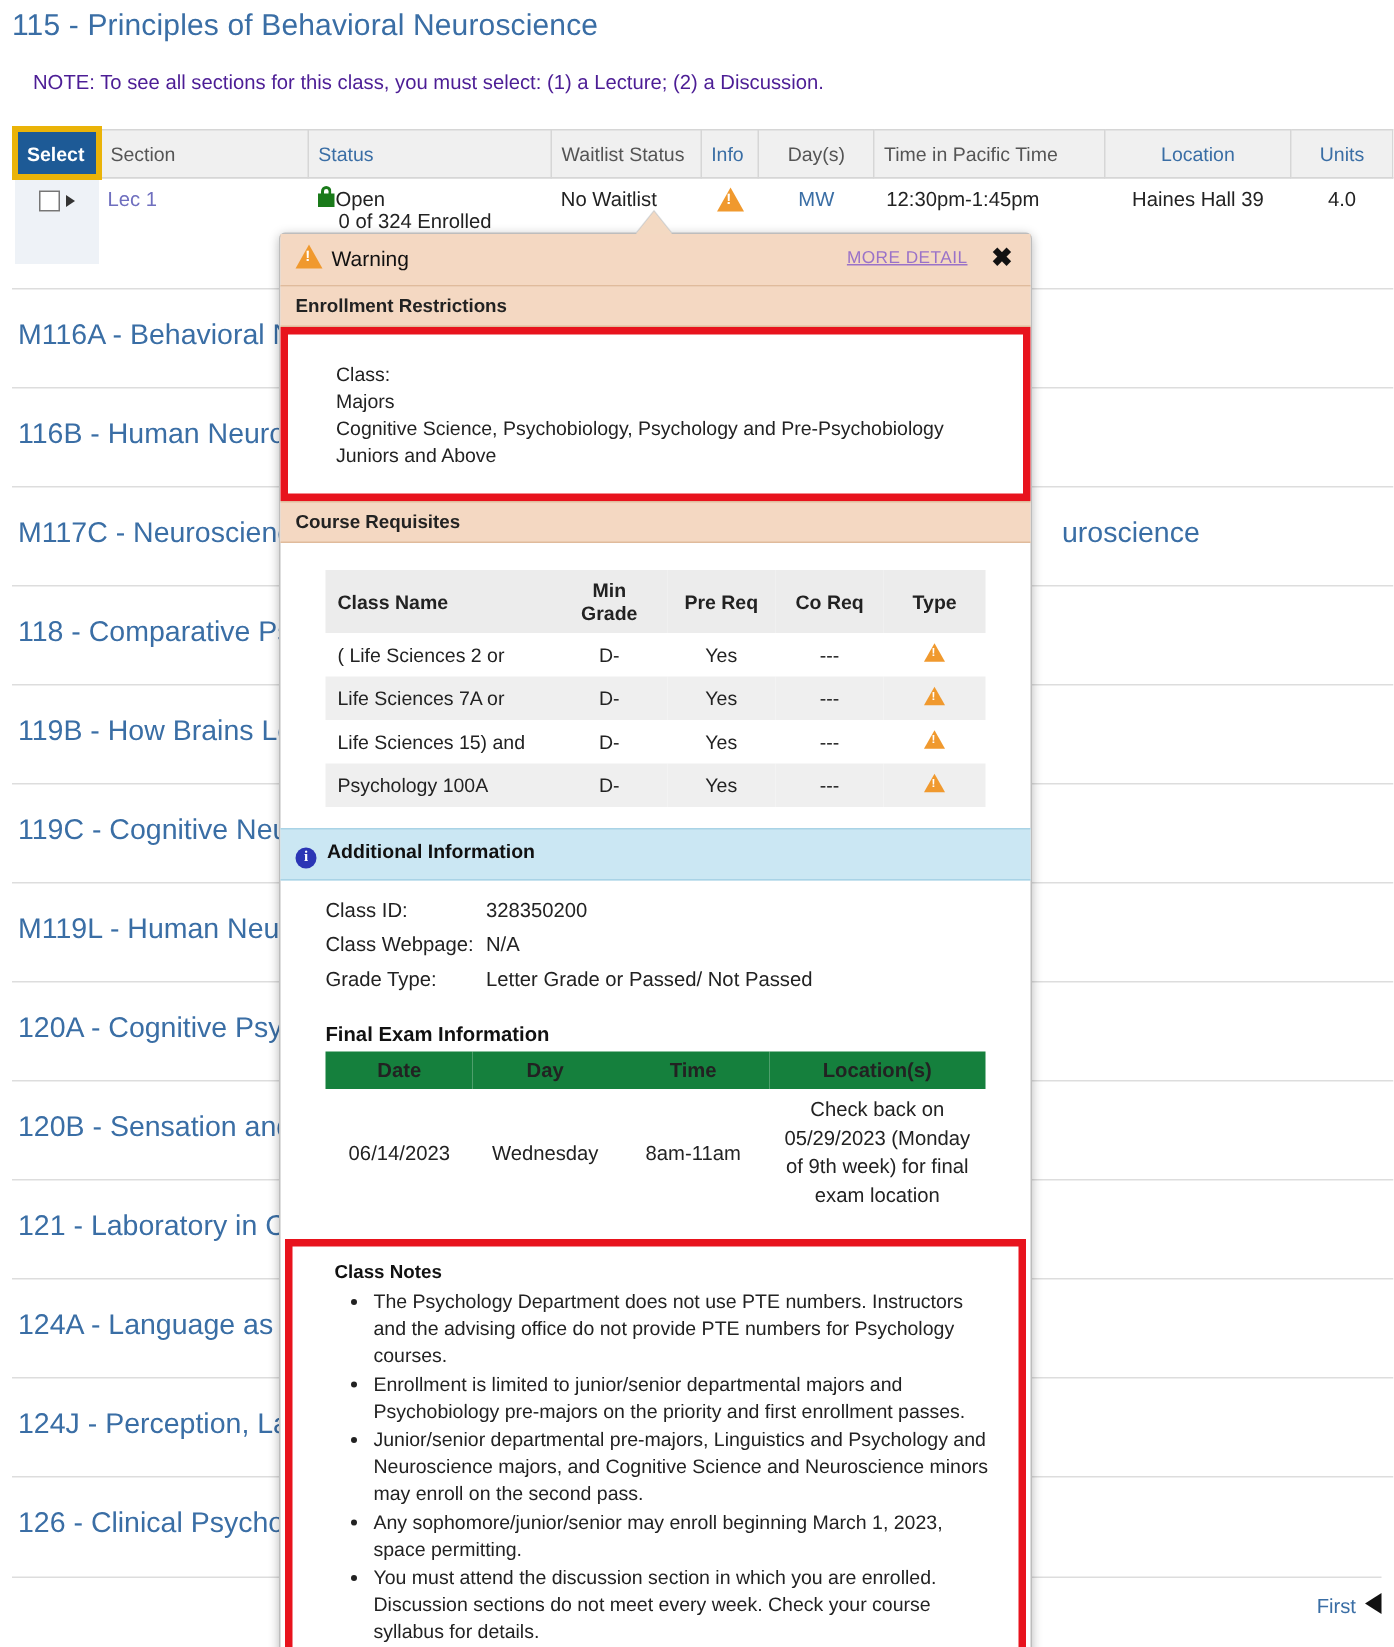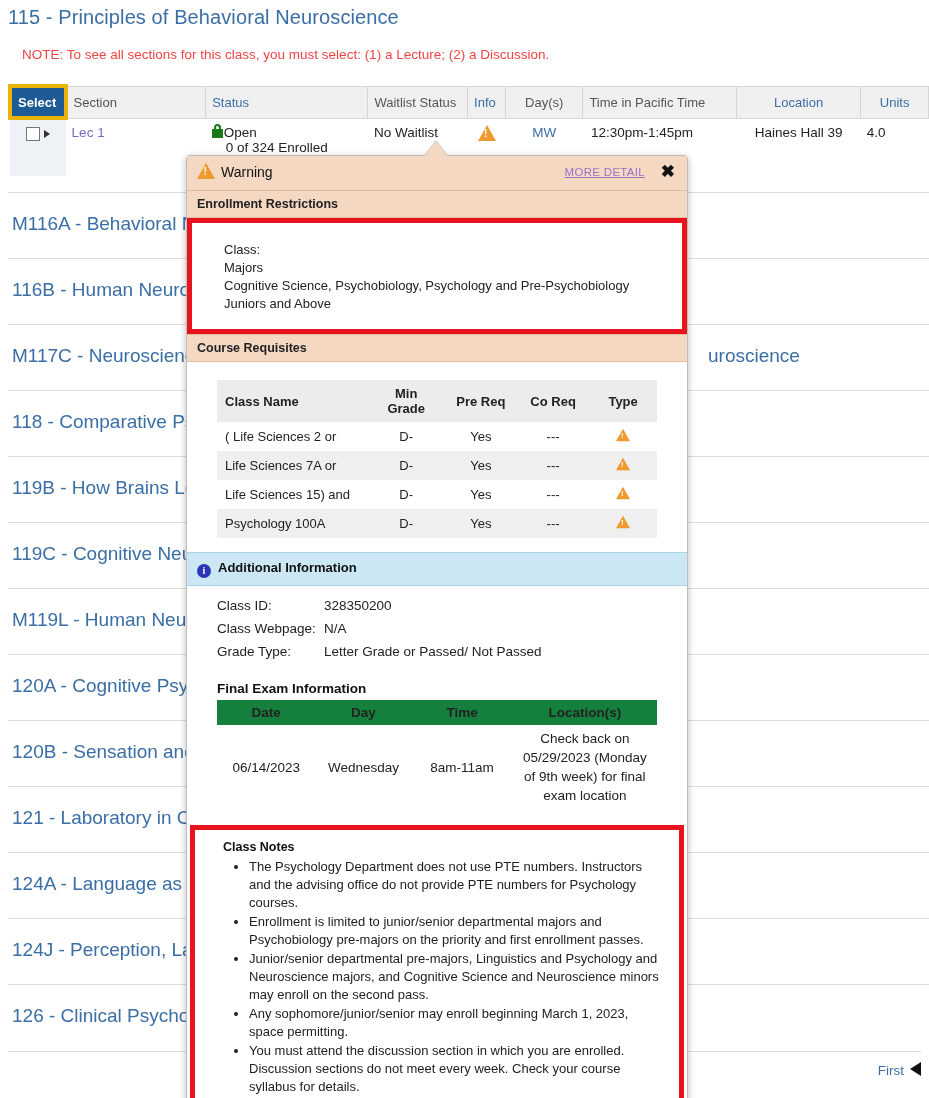--- a/index.html
+++ b/index.html
@@ -11,21 +11,21 @@
   }
 
   
   #page-title{
     position:absolute;left:8px;top:6px;
     font-size:20px;color:#3a6ea5;font-weight:400;
     letter-spacing:.1px;
   }
   #note-line{
     position:absolute;left:22px;top:47px;
-    font-size:13.5px;color:#ef4444;
+    font-size:13.5px;color:#4c1d95;
   }
 
   
   #sections-table{
     position:absolute;left:8px;top:84px;width:921px;
     border-collapse:collapse;
   }
   #sections-table th{
     font-weight:400;font-size:13px;color:#555;
     background:#f0f0f0;border:1px solid #d6d6d6;
@@ -196,21 +196,21 @@
       </td>
       <td>No Waitlist</td>
       <td style="text-align:center">
         <span class="warn-tri"></span>
       </td>
       <td style="text-align:center">
         <span class="mwlink">MW</span>
       </td>
       <td style="text-align:left;padding-left:8px">12:30pm-1:45pm</td>
       <td style="text-align:center">Haines Hall 39</td>
-      <td style="">4.0</td>
+      <td style="text-align:center">4.0</td>
     </tr>
   </tbody>
 </table>
 
 <div id="course-rows">
     <div class="course-row" style="top: 192px;">
       <div class="clabel">M116A - Behavioral Neuroscience Laboratory</div>
     </div>
     <div class="course-row" style="top: 258px;">
       <div class="clabel">116B - Human Neuropsychology</div>

